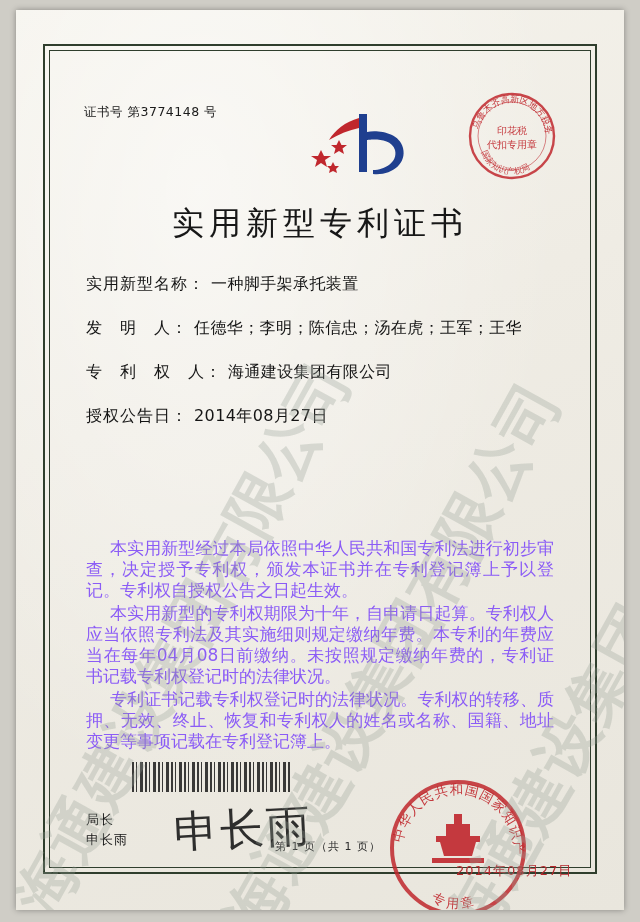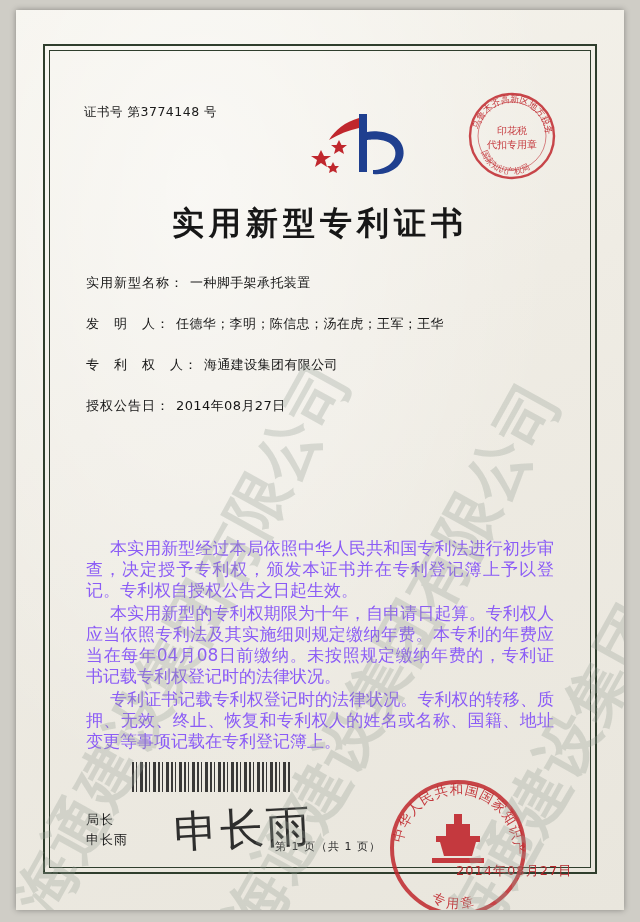--- a/index.html
+++ b/index.html
@@ -54,34 +54,34 @@
   
   .seal-top{
     position:absolute;right:16px;top:26px;width:96px;height:96px;
   }
 
   
   .doc-title{
     position:absolute;left:0;right:0;top:140px;
     text-align:center;
     font-family:"DejaVu Sans","Liberation Sans",sans-serif;
-    font-weight:bold;
+    font-weight:normal;
     font-size:32px;
     letter-spacing:5px;
     color:#171717;
   }
 
   
   .fields{
     position:absolute;left:22px;right:20px;top:212px;
   }
   .field{
     display:flex;align-items:baseline;
     margin-bottom:23px;
-    font-size:13px;color:#151515;
+    font-size:16px;color:#151515;
   }
   .field .lab{
     white-space:pre;
     letter-spacing:1px;
   }
   .field .val{
     margin-left:6px;
     letter-spacing:.4px;
     text-align:center;
   }

